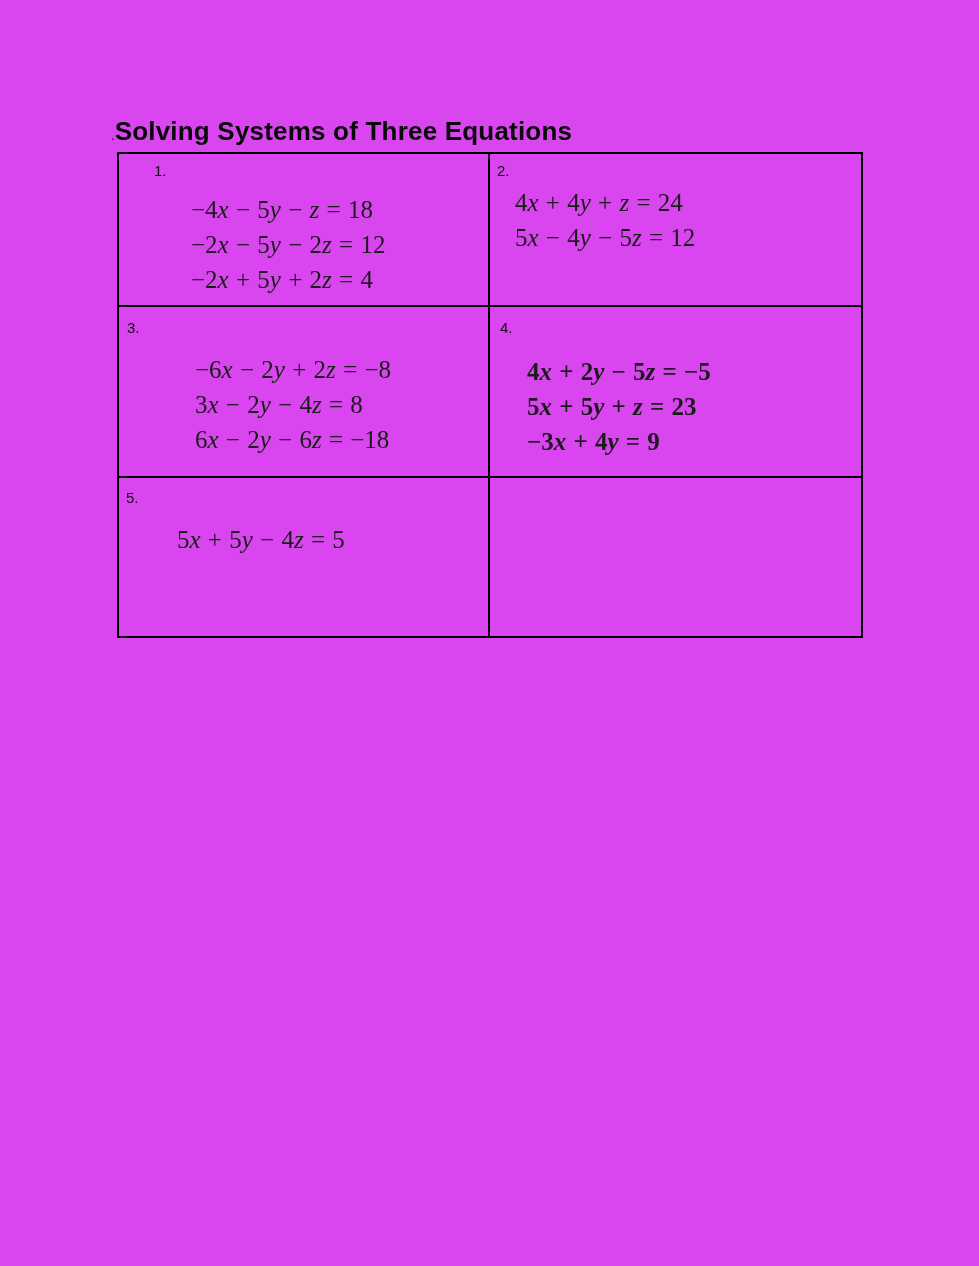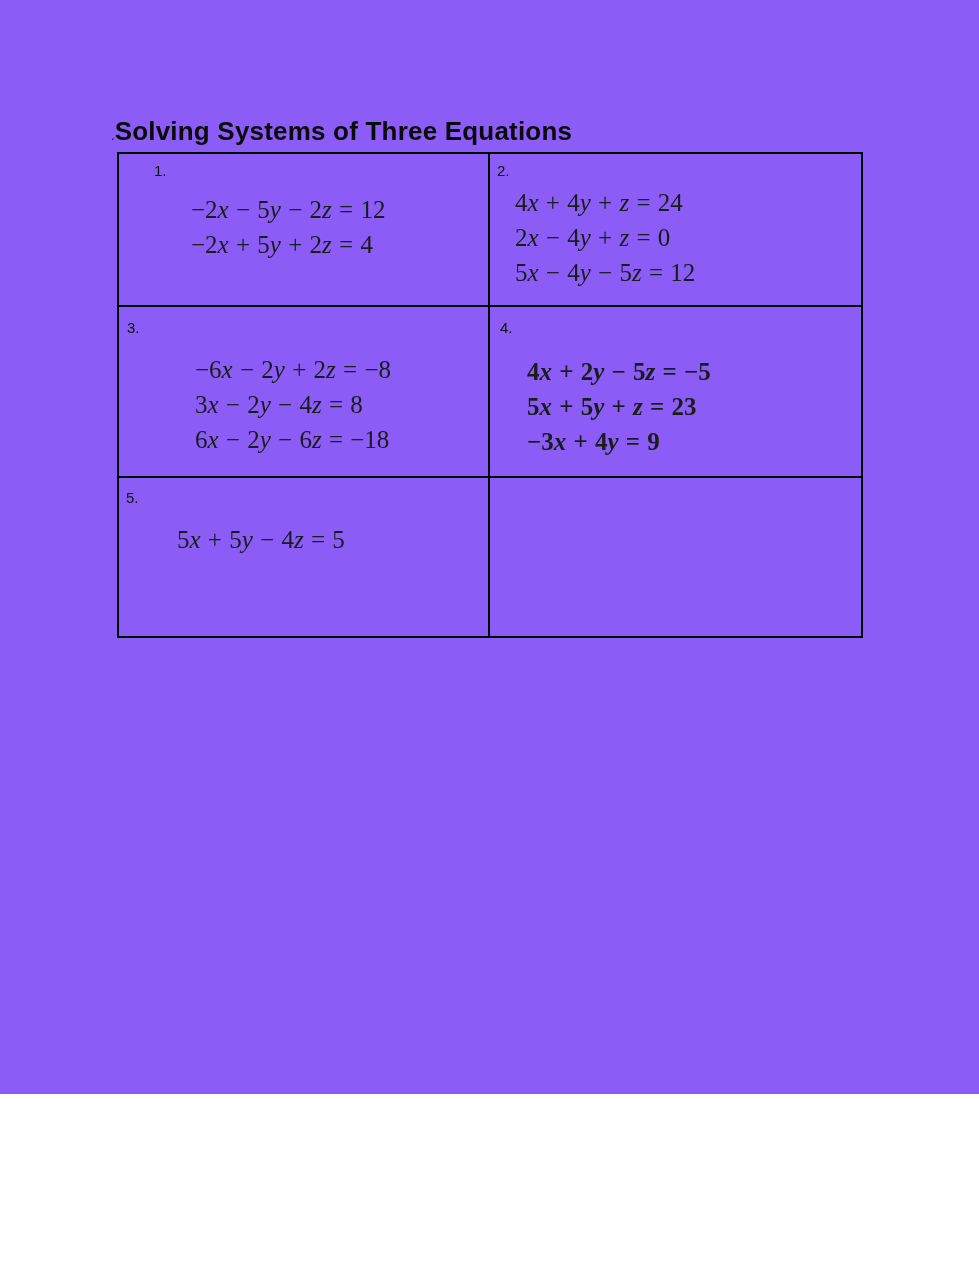--- a/index.html
+++ b/index.html
@@ -6,22 +6,22 @@
   body {
     width: 979px;
     height: 1266px;
     background: #ffffff;
     font-family: "Liberation Sans", sans-serif;
     overflow: hidden;
   }
   .page {
     position: relative;
     width: 979px;
-    height: 1094px;
-    background: #8b5cf6;
+    height: 1266px;
+    background: #d946ef;
   }
   .title-row {
     position: absolute;
     left: 111px;
     top: 116px;
     white-space: nowrap;
     color: #0a0a0a;
   }
   .stray-dot {
     font-size: 13px;
@@ -86,30 +86,30 @@
 
 <div class="page">
 
   <div class="title-row"><span class="stray-dot">.</span><span class="page-title">Solving Systems of Three Equations</span></div>
 
   <div class="worksheet-table">
 
     <div class="cell c1 col-left row-top">
       <div class="plabel">1.</div>
       <div class="eqs">
+        <div class="eq">−4<i>x</i> − 5<i>y</i> − <i>z</i> = 18</div>
         <div class="eq">−2<i>x</i> − 5<i>y</i> − 2<i>z</i> = 12</div>
         <div class="eq">−2<i>x</i> + 5<i>y</i> + 2<i>z</i> = 4</div>
       </div>
     </div>
 
     <div class="cell c2 row-top">
       <div class="plabel">2.</div>
       <div class="eqs">
         <div class="eq">4<i>x</i> + 4<i>y</i> + <i>z</i> = 24</div>
-        <div class="eq">2<i>x</i> − 4<i>y</i> + <i>z</i> = 0</div>
         <div class="eq">5<i>x</i> − 4<i>y</i> − 5<i>z</i> = 12</div>
       </div>
     </div>
 
     <div class="cell c3 col-left row-mid">
       <div class="plabel">3.</div>
       <div class="eqs">
         <div class="eq">−6<i>x</i> − 2<i>y</i> + 2<i>z</i> = −8</div>
         <div class="eq">3<i>x</i> − 2<i>y</i> − 4<i>z</i> = 8</div>
         <div class="eq">6<i>x</i> − 2<i>y</i> − 6<i>z</i> = −18</div>

